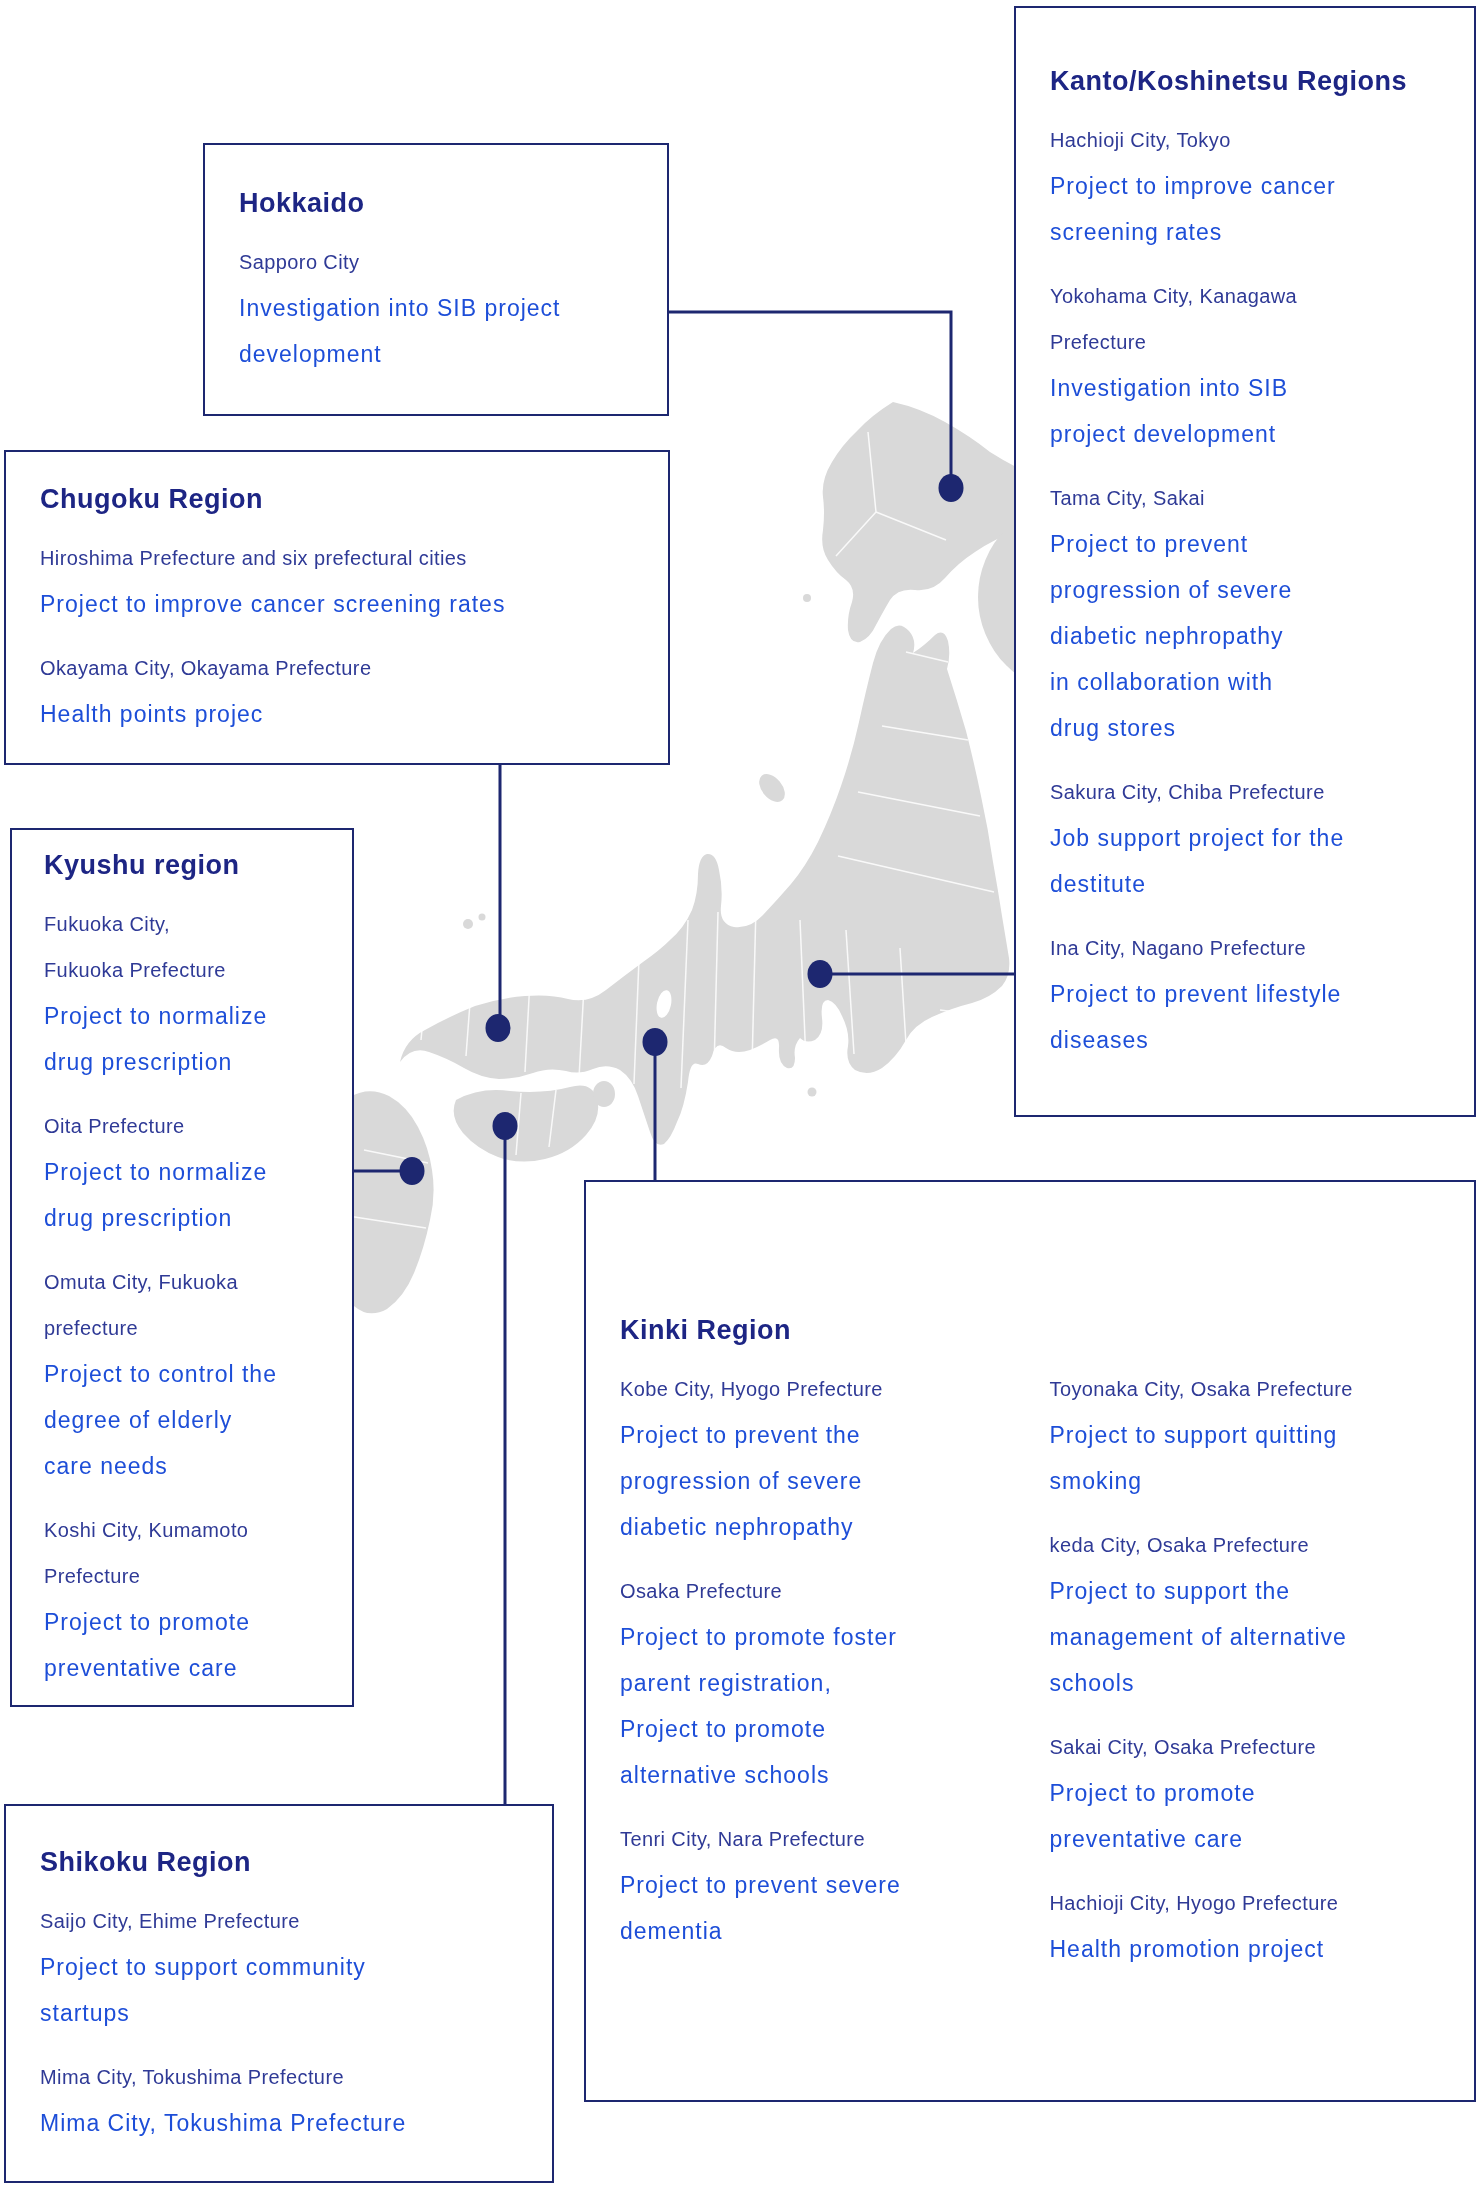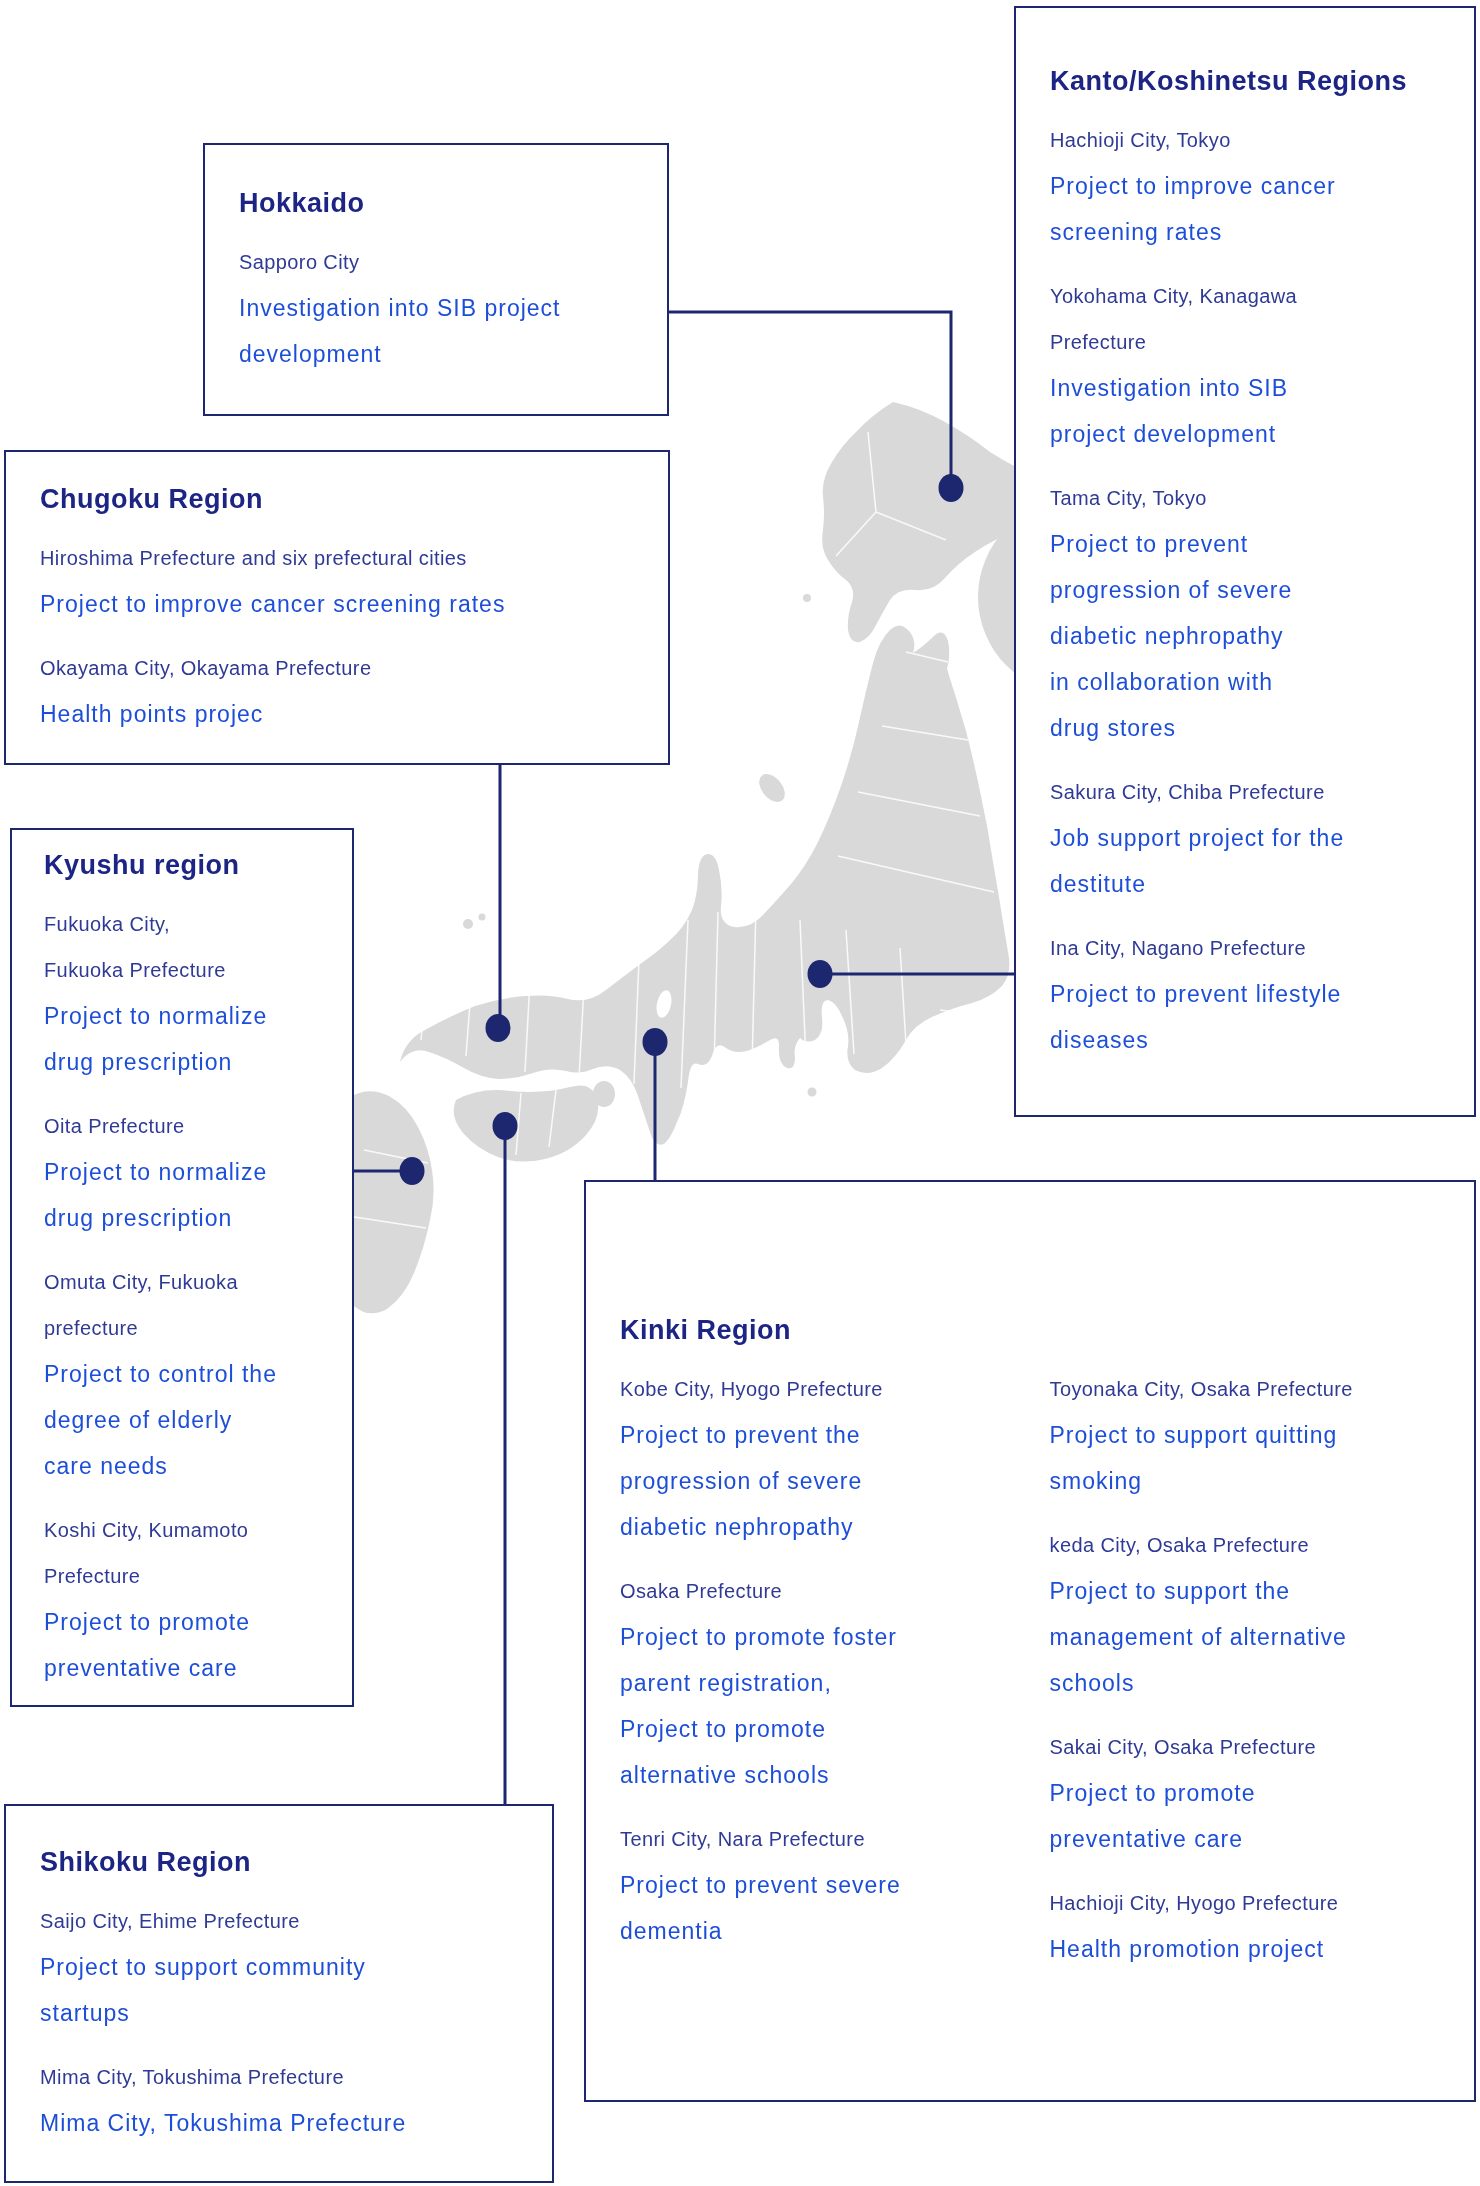--- a/index.html
+++ b/index.html
@@ -112,21 +112,21 @@
       <p class="desc">Project to improve cancer
 screening rates</p>
     </div>
     <div class="item">
       <p class="loc">Yokohama City, Kanagawa
 Prefecture</p>
       <p class="desc">Investigation into SIB
 project development</p>
     </div>
     <div class="item">
-      <p class="loc">Tama City, Tokyo</p>
+      <p class="loc">Tama City, Sakai</p>
       <p class="desc">Project to prevent
 progression of severe
 diabetic nephropathy
 in collaboration with
 drug stores</p>
     </div>
     <div class="item">
       <p class="loc">Sakura City, Chiba Prefecture</p>
       <p class="desc">Job support project for the
 destitute</p>

